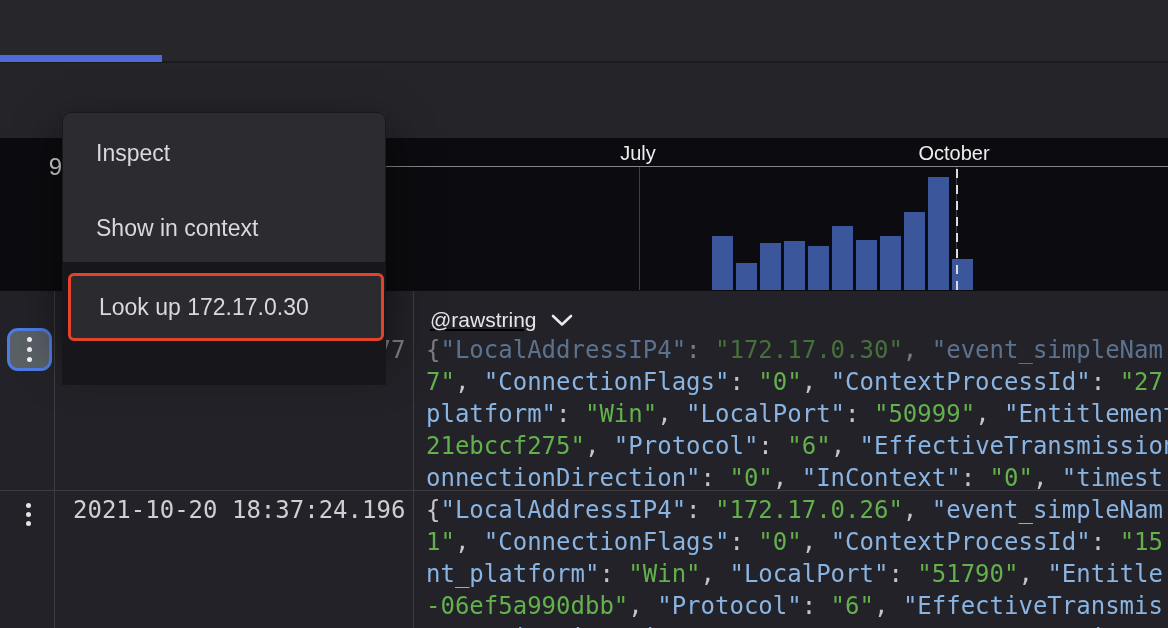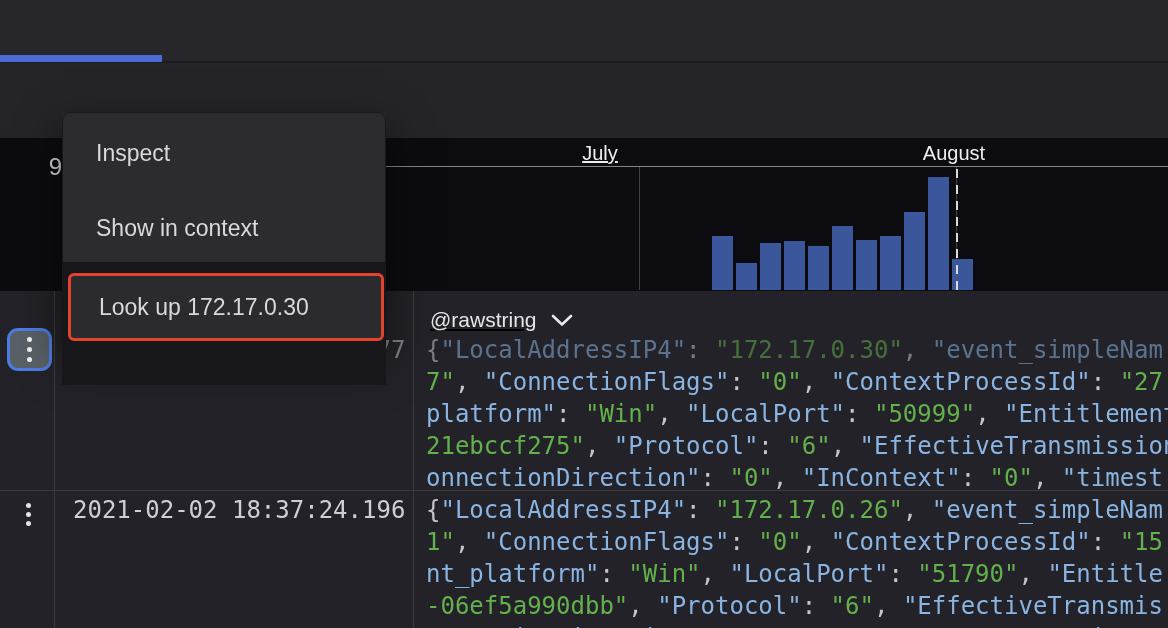--- a/index.html
+++ b/index.html
@@ -67,22 +67,22 @@
 
 <div class="stage">
 
   <div class="tabbar">
     <div class="tab-underline"></div>
   </div>
 
   <div class="chart">
     <div class="partial-label mono" style="font-family:'Liberation Sans',sans-serif;">9</div>
     <div class="chart-rule"></div>
-    <div class="month" style="left:600px;text-decoration:underline;">July</div>
-    <div class="month" style="left:954px;">August</div>
+    <div class="month" style="left:638px;">July</div>
+    <div class="month" style="left:954px;">October</div>
     <div class="gridline" style="left:639px;"></div>
     <div class="gridline" style="left:956px;"></div>
     <div id="bars-host">
         <div class="bar" style="left: 712px; width: 21px; height: 54px;"></div>
         <div class="bar" style="left: 736px; width: 21px; height: 27px;"></div>
         <div class="bar" style="left: 760px; width: 21px; height: 47px;"></div>
         <div class="bar" style="left: 784px; width: 21px; height: 49px;"></div>
         <div class="bar" style="left: 808px; width: 21px; height: 44px;"></div>
         <div class="bar" style="left: 832px; width: 21px; height: 64px;"></div>
         <div class="bar" style="left: 856px; width: 21px; height: 50px;"></div>
@@ -121,21 +121,21 @@
     </div>
 
     <div>
       <div class="kebab-plain">
         <span style="display:flex;flex-direction:column;gap:4px;align-items:center;">
           <span class="dot sm"></span>
             <span class="dot sm"></span>
             <span class="dot sm"></span>
         </span>
       </div>
-      <div class="tstamp mono" style="top:203px;">2021-02-02 18:37:24.196</div>
+      <div class="tstamp mono" style="top:203px;">2021-10-20 18:37:24.196</div>
       <div class="jsonlines mono" style="top:203px;"><div><span class="p">{</span><span class="k">"LocalAddressIP4"</span><span class="p">: </span><span class="v">"172.17.0.26"</span><span class="p">, </span><span class="k">"event_simpleNam</span></div><div><span class="v">1"</span><span class="p">, </span><span class="k">"ConnectionFlags"</span><span class="p">: </span><span class="v">"0"</span><span class="p">, </span><span class="k">"ContextProcessId"</span><span class="p">: </span><span class="v">"15</span></div><div><span class="k">nt_platform"</span><span class="p">: </span><span class="v">"Win"</span><span class="p">, </span><span class="k">"LocalPort"</span><span class="p">: </span><span class="v">"51790"</span><span class="p">, </span><span class="k">"Entitle</span></div><div><span class="v">-06ef5a990dbb"</span><span class="p">, </span><span class="k">"Protocol"</span><span class="p">: </span><span class="v">"6"</span><span class="p">, </span><span class="k">"EffectiveTransmis</span></div><div><span class="k">onnectionDirection"</span><span class="p">: </span><span class="v">"0"</span><span class="p">, </span><span class="k">"InContext"</span><span class="p">: </span><span class="v">"0"</span><span class="p">, </span><span class="k">"times</span></div></div>
     </div>
   </div>
 
   <div class="menu">
     <div class="menu-strip"></div>
     <div class="menu-main"></div>
     <div class="menu-item mi-1">Inspect</div>
     <div class="menu-item mi-2">Show in context</div>
     <div class="lookup-box">Look up 172.17.0.30</div>

